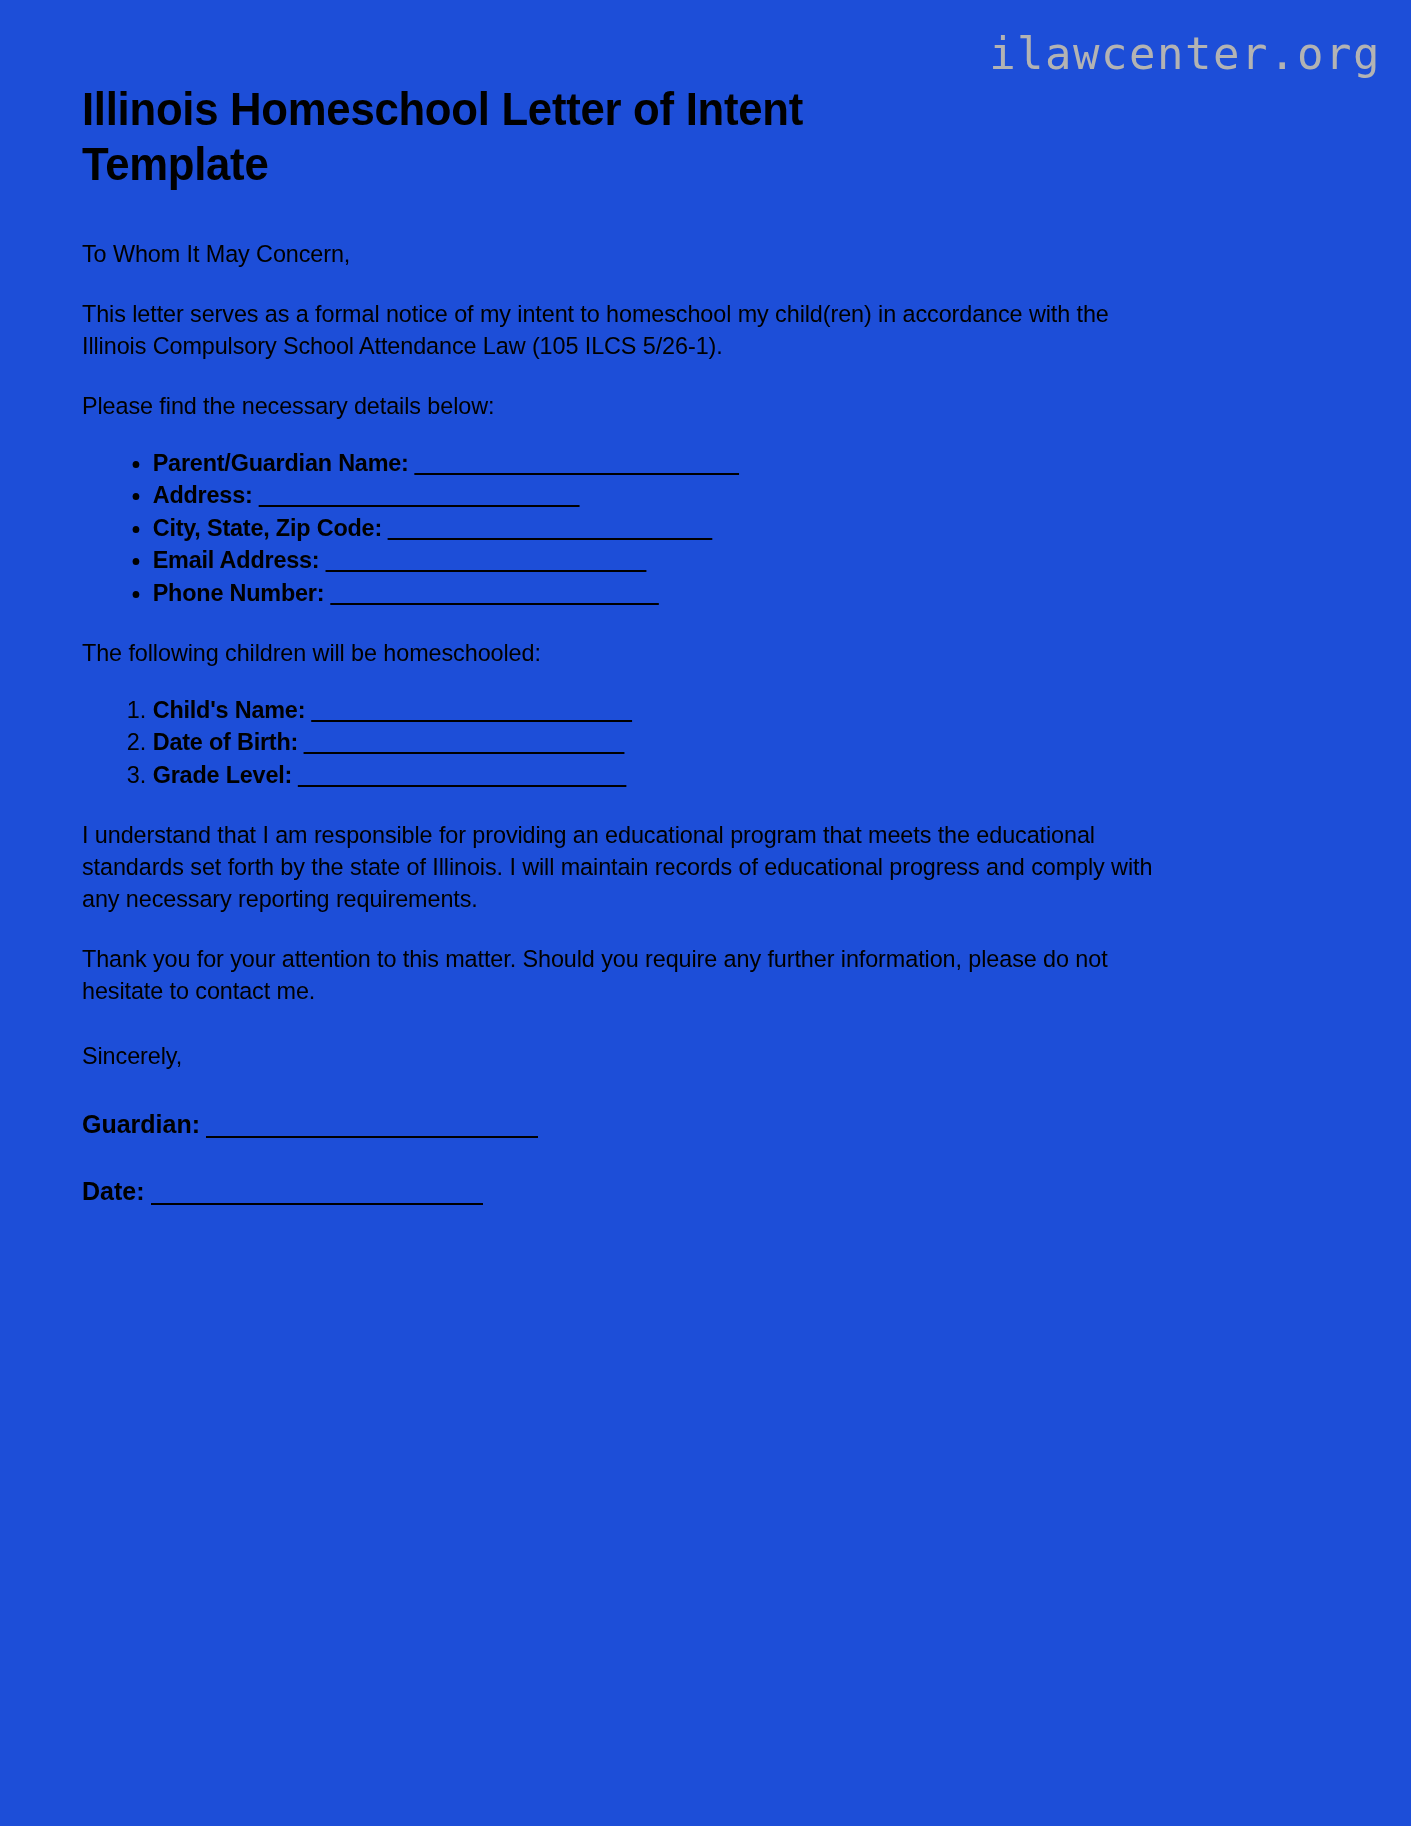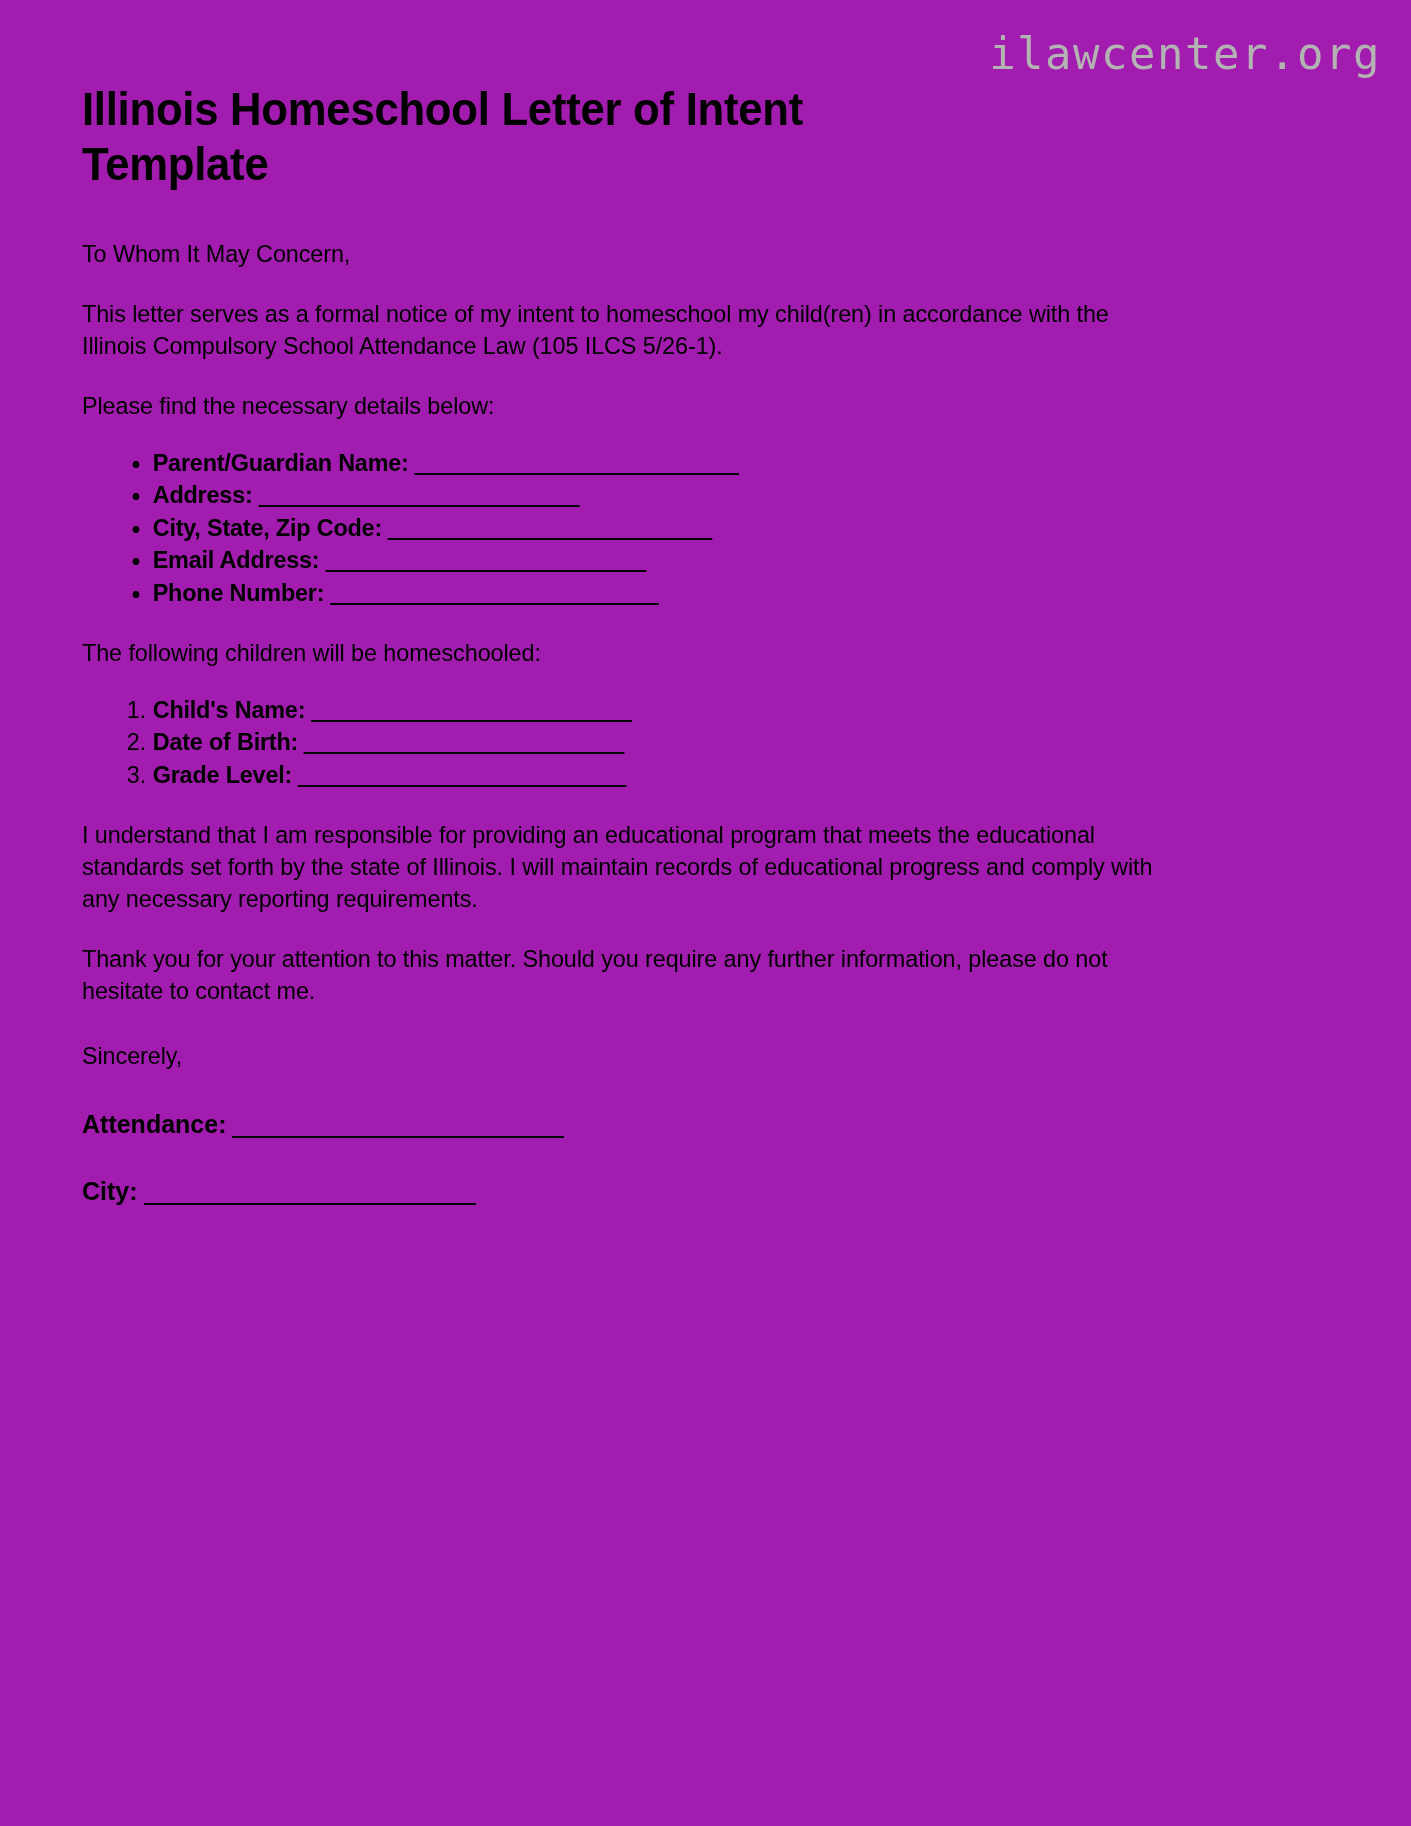--- a/index.html
+++ b/index.html
@@ -13,21 +13,21 @@
     position: relative;
     font-family: "Liberation Sans", "DejaVu Sans", sans-serif;
     color: #000000;
     overflow: hidden;
   }
 
   
   .page {
     position: absolute;
     inset: 0;
-    background: #a21caf;
+    background: #1d4ed8;
     text-decoration: underline;
   }
 
   
   .watermark {
     position: absolute;
     top: 32px;
     right: 30px;
     font-family: "DejaVu Sans Mono", "Liberation Mono", monospace;
     font-size: 44px;
@@ -177,21 +177,21 @@
       </li>
     </ol>
 
     <p class="para sp-3">I understand that I am responsible for providing an educational program that meets the educational standards set forth by the state of Illinois. I will maintain records of educational progress and comply with any necessary reporting requirements.</p>
 
     <p class="para sp-3">Thank you for your attention to this matter. Should you require any further information, please do not hesitate to contact me.</p>
 
     <p class="para closing">Sincerely,</p>
 
     <div class="sig-line sig-sp">
-      <span>Attendance:</span><span class="blank w-330"></span>
+      <span>Guardian:</span><span class="blank w-330"></span>
     </div>
 
     <div class="sig-line date-sp">
-      <span>City:</span><span class="blank w-330"></span>
+      <span>Date:</span><span class="blank w-330"></span>
     </div>
 
   </div>
 </div>
 
 </body></html>

